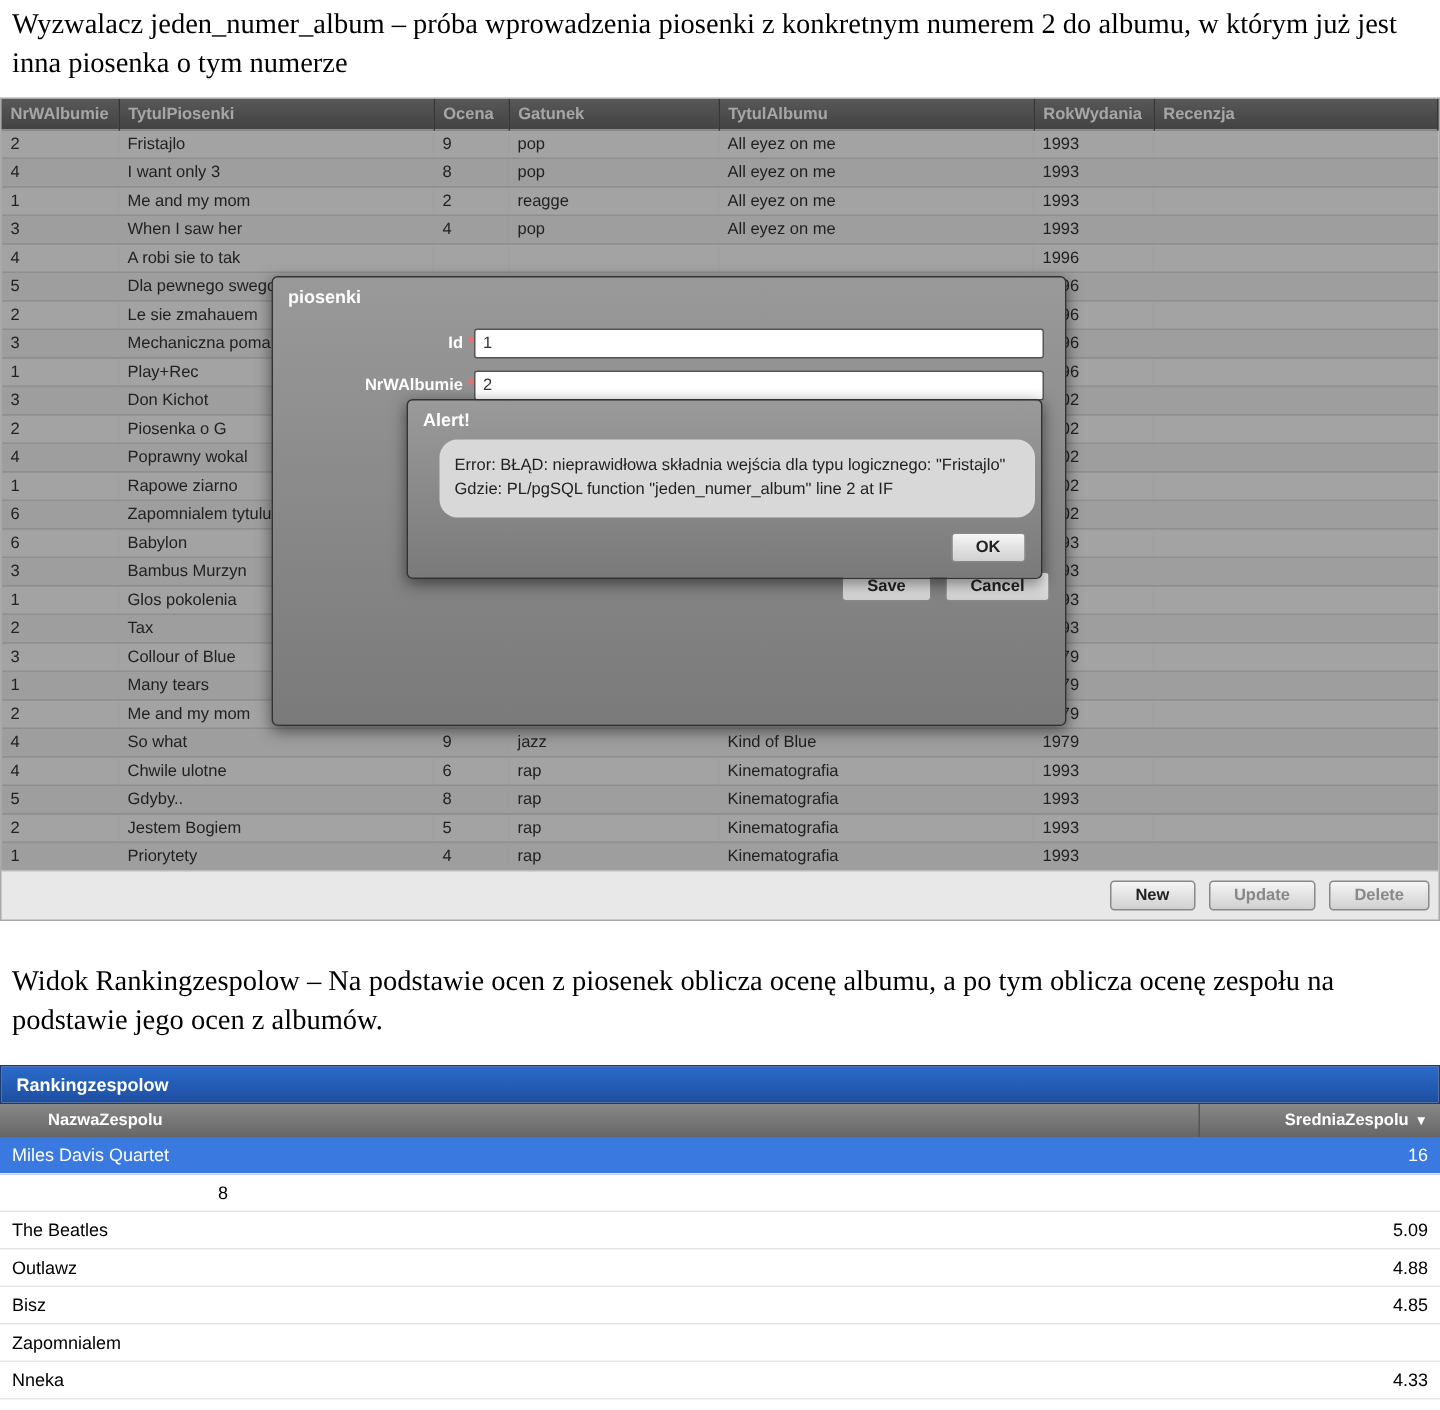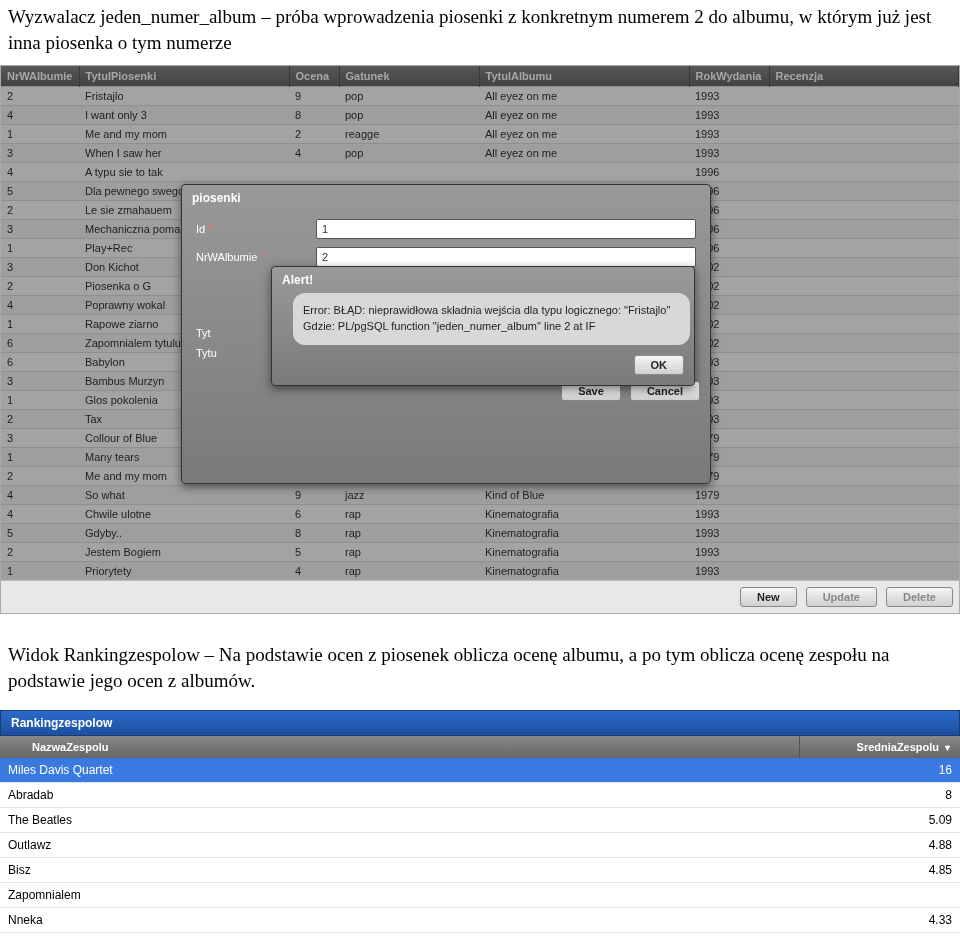--- a/index.html
+++ b/index.html
@@ -17,21 +17,21 @@
   .col-gatunek { width: 140px; }
   .col-album { width: 210px; }
   .col-rok { width: 80px; }
   .col-recenzja { width: auto; }
   .dim-overlay { position: absolute; inset: 0; background: rgba(0,0,0,0.35); }
   .modal { position: absolute; background: linear-gradient(#999, #7a7a7a); border: 1px solid #333; border-radius: 4px; box-shadow: 0 3px 10px rgba(0,0,0,0.5); color: #fff; }
   .modal-piosenki { left: 180px; top: 118px; width: 530px; height: 300px; }
   .modal-title { font-size: 12px; font-weight: bold; padding: 6px 10px; }
   .modal-body { padding: 8px 14px; font-size: 11px; }
   .form-row { display: flex; align-items: center; margin-bottom: 8px; }
-  .form-label { width: 120px; padding-right: 10px; font-weight: normal; color: #fff; }
+  .form-label { width: 120px; text-align: right; font-weight: bold; color: #fff; }
   .form-label .req { color: #f66; }
   .form-input { flex: 1; background: #fff; color: #333; border: 1px solid #555; border-radius: 2px; padding: 3px 5px; font-size: 11px; }
   .modal-alert { left: 270px; top: 200px; width: 424px; z-index: 5; background: linear-gradient(#9a9a9a, #7a7a7a); }
   .alert-body { background: #d8d8d8; color: #222; margin: 0 4px 4px 21px; border-radius: 12px; padding: 10px; font-size: 11px; line-height: 1.45; }
   .btn-row { text-align: right; padding: 6px 10px 10px 10px; }
   .btn { display: inline-block; background: linear-gradient(#f5f5f5, #d0d0d0); color: #222; border: 1px solid #888; border-radius: 3px; padding: 3px 16px; font-size: 11px; font-weight: bold; margin-left: 6px; cursor: pointer; }
   .btn-disabled { color: #888; }
   .action-bar { text-align: right; padding: 6px; background: #e8e8e8; border-top: 1px solid #bbb; }
   .ranking-section { margin-top: 6px; }
   .ranking-header { background: linear-gradient(#2a6bcc, #1e4fa0); color: #fff; font-weight: bold; font-size: 12px; padding: 5px 10px; border: 1px solid #1a3a70; }
@@ -103,21 +103,21 @@
           <td>3</td>
           <td>When I saw her</td>
           <td>4</td>
           <td>pop</td>
           <td>All eyez on me</td>
           <td>1993</td>
           <td></td>
         </tr>
         <tr>
           <td>4</td>
-          <td>A typu sie to tak</td>
+          <td>A robi sie to tak</td>
           <td></td>
           <td></td>
           <td></td>
           <td>1996</td>
           <td></td>
         </tr>
         <tr>
           <td>5</td>
           <td>Dla pewnego swego</td>
           <td></td>
@@ -357,21 +357,20 @@
   <div class="ranking-title-row">
     <div class="c1">NazwaZespolu</div>
     <div class="c2"><span>SredniaZespolu</span><span class="sort-icon">▼</span></div>
   </div>
   <div id="ranking-body">
       <div class="ranking-row sel">
         <div class="c1">Miles Davis Quartet</div>
         <div class="c2">16</div>
       </div>
       <div class="ranking-row">
-        <div class="c1">Abradab</div>
         <div class="c2">8</div>
       </div>
       <div class="ranking-row">
         <div class="c1">The Beatles</div>
         <div class="c2">5.09</div>
       </div>
       <div class="ranking-row">
         <div class="c1">Outlawz</div>
         <div class="c2">4.88</div>
       </div>

